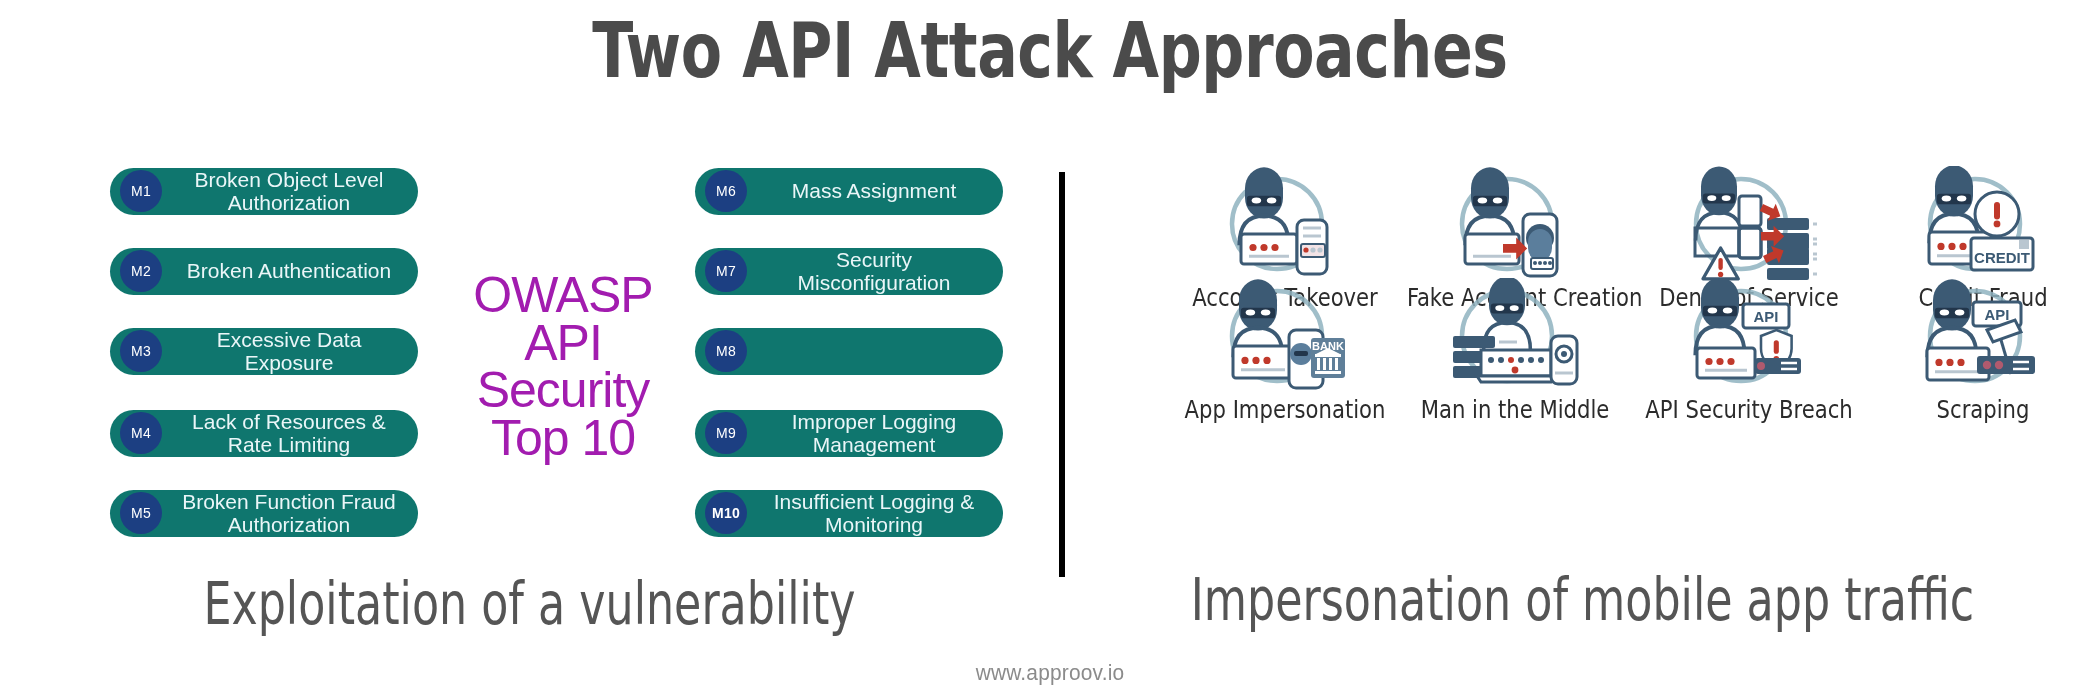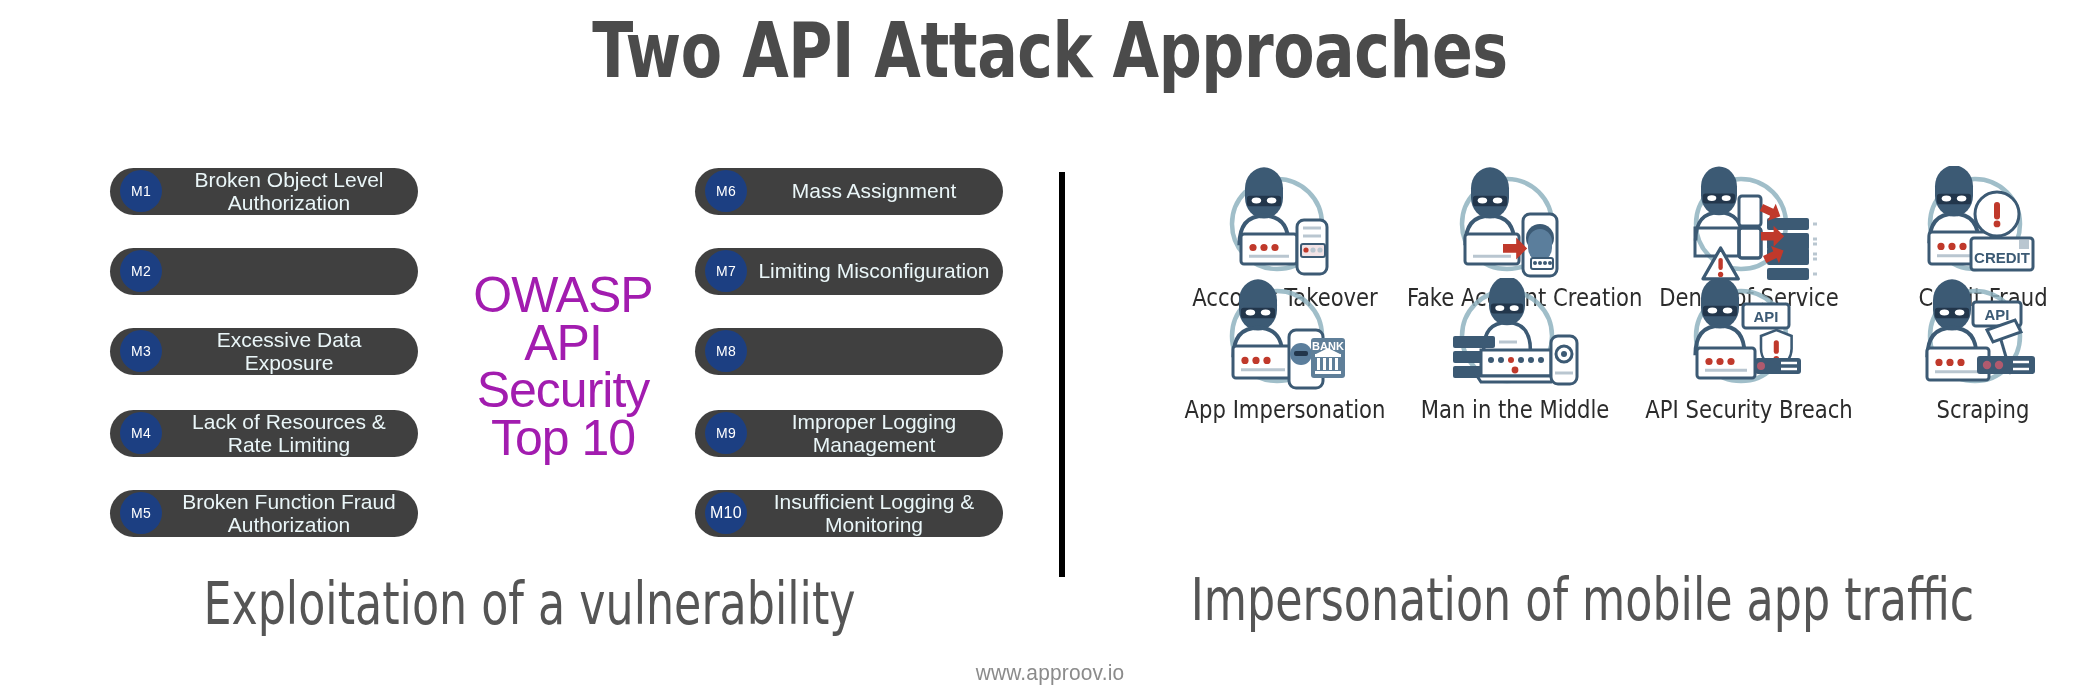--- a/index.html
+++ b/index.html
@@ -21,21 +21,21 @@
 
   
   .divider{
     position:absolute;left:1059px;top:172px;width:6px;height:405px;
     background:#000000;
   }
 
   
   .pill-col{position:absolute;}
   .pill{
-    position:absolute;height:47px;border-radius:24px;background:#404040;
+    position:absolute;height:47px;border-radius:24px;background:#0f766e;
     display:flex;align-items:center;
   }
   .pill .badge{
     position:absolute;left:10px;top:2px;width:42px;height:42px;border-radius:50%;
     background:#1c3f82;color:#ffffff;display:flex;align-items:center;
     justify-content:center;font-size:14px;letter-spacing:.3px;
   }
   .pill .plabel{
     position:absolute;left:58px;right:8px;top:0;bottom:0;
     display:flex;align-items:center;justify-content:center;
@@ -85,20 +85,21 @@
 
   <div class="divider"></div>
 
   <div class="pill-col" id="colLeft">
       <div class="pill" style="left: 110px; top: 168px; width: 308px;">
         <div class="badge">M1</div>
         <div class="plabel">Broken Object Level Authorization</div>
       </div>
       <div class="pill" style="left: 110px; top: 248px; width: 308px;">
         <div class="badge">M2</div>
+        <div class="plabel">Broken Authentication</div>
       </div>
       <div class="pill" style="left: 110px; top: 328px; width: 308px;">
         <div class="badge">M3</div>
         <div class="plabel">Excessive Data Exposure</div>
       </div>
       <div class="pill" style="left: 110px; top: 410px; width: 308px;">
         <div class="badge">M4</div>
         <div class="plabel">Lack of Resources &amp; Rate Limiting</div>
       </div>
       <div class="pill" style="left: 110px; top: 490px; width: 308px;">
@@ -107,31 +108,31 @@
       </div>
     </div>
 
   <div class="pill-col" id="colRight">
       <div class="pill" style="left: 695px; top: 168px; width: 308px;">
         <div class="badge">M6</div>
         <div class="plabel">Mass Assignment</div>
       </div>
       <div class="pill" style="left: 695px; top: 248px; width: 308px;">
         <div class="badge">M7</div>
-        <div class="plabel">Limiting Misconfiguration</div>
+        <div class="plabel">Security Misconfiguration</div>
       </div>
       <div class="pill" style="left: 695px; top: 328px; width: 308px;">
         <div class="badge">M8</div>
       </div>
       <div class="pill" style="left: 695px; top: 410px; width: 308px;">
         <div class="badge">M9</div>
         <div class="plabel">Improper Logging Management</div>
       </div>
       <div class="pill" style="left: 695px; top: 490px; width: 308px;">
-        <div class="badge" style="font-size: 16px;">M10</div>
+        <div class="badge" style="font-size: 14px; font-weight: bold;">M10</div>
         <div class="plabel">Insufficient Logging &amp; Monitoring</div>
       </div>
     </div>
 
   <div class="owasp" id="owaspBlock">
       <span>OWASP</span>
       <span>API</span>
       <span>Security</span>
       <span>Top 10</span>
     </div>

